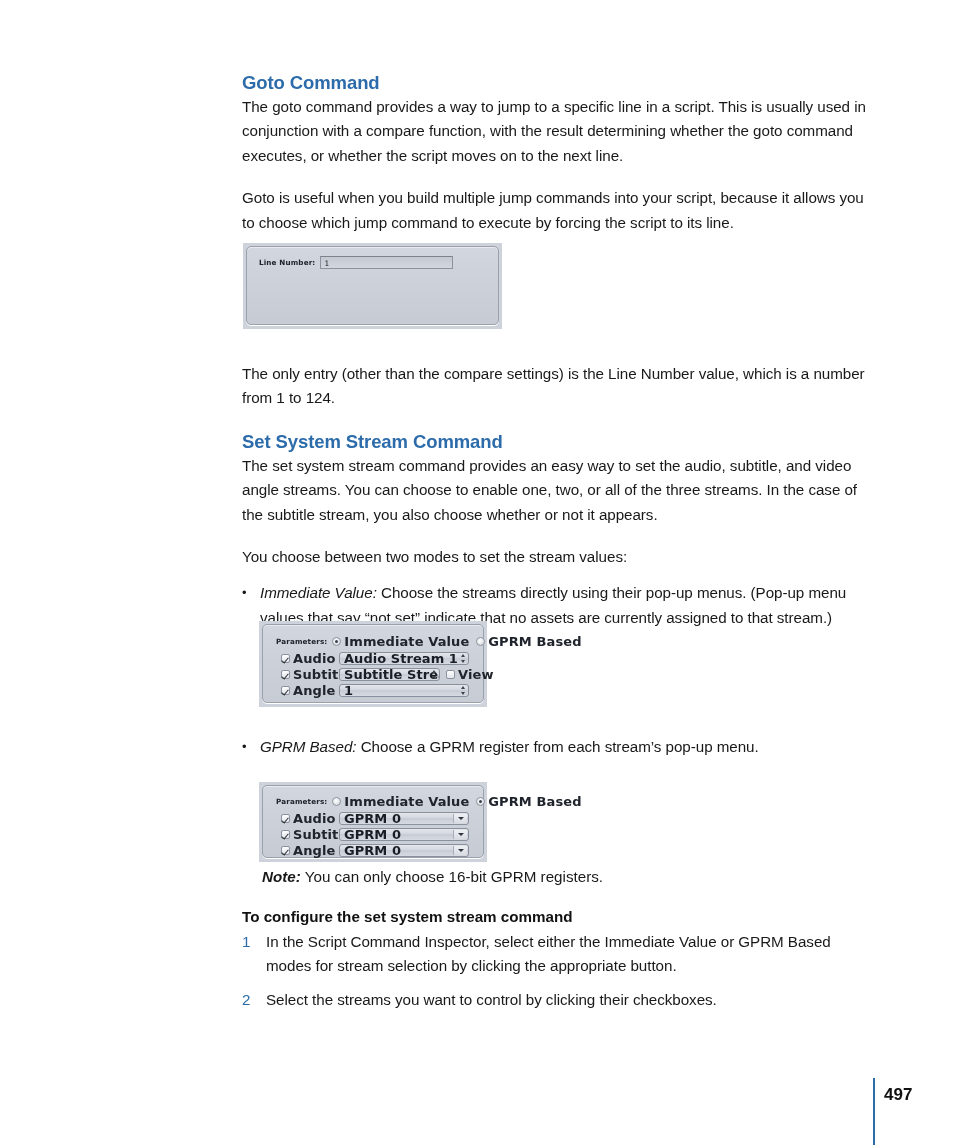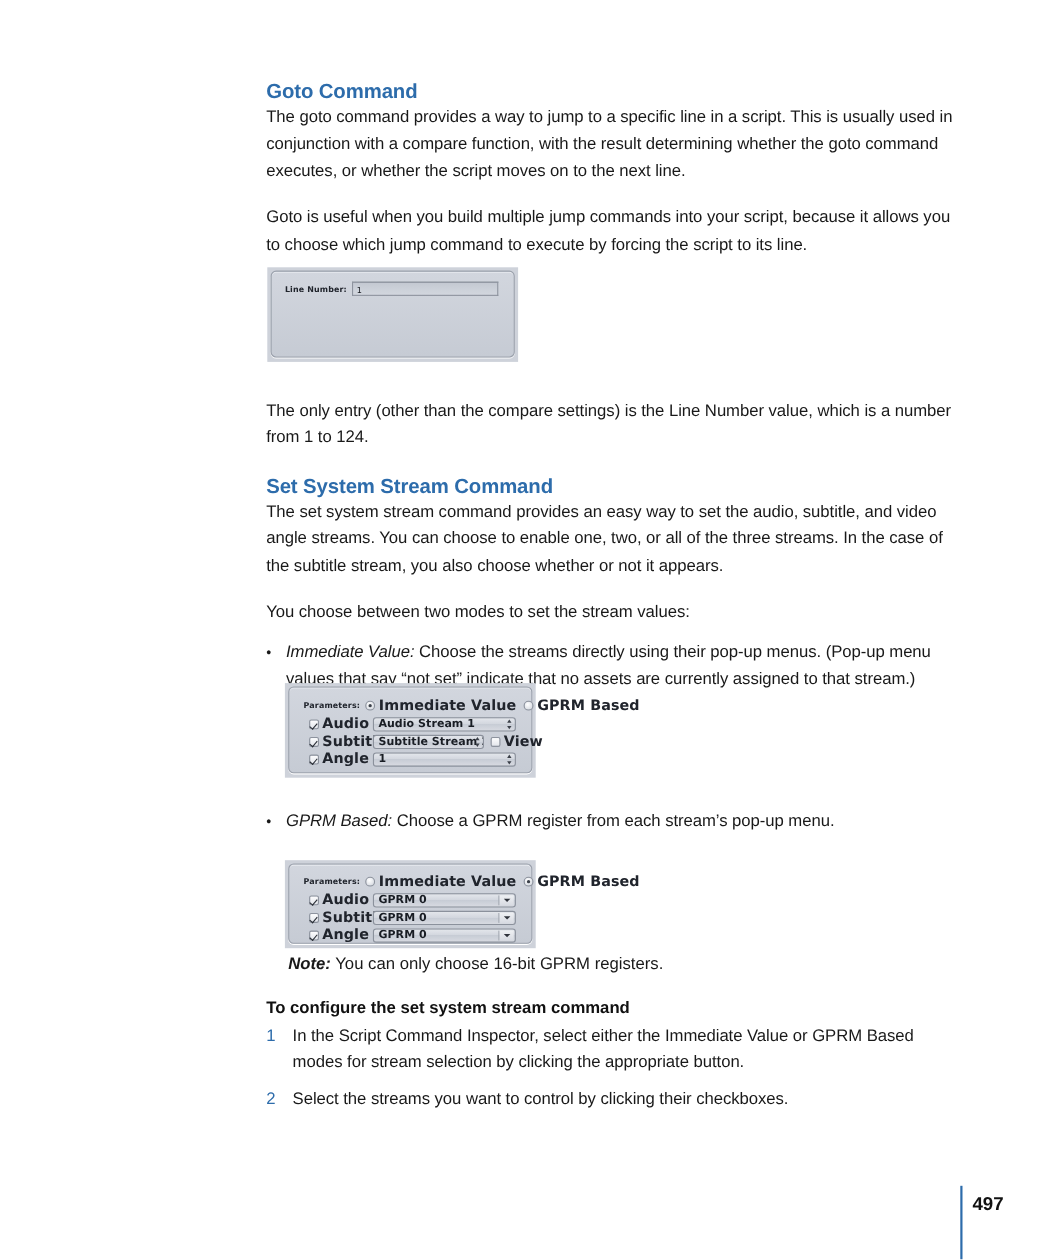--- a/index.html
+++ b/index.html
@@ -156,21 +156,21 @@
     border: 1px solid #9ba1ac;
     border-radius: 5px;
     box-shadow: inset 0 1px 0 #e8eaef, 0 1px 0 #ffffff;
     box-sizing: border-box;
   }
 
   
   #shot-goto {
     left: 243px;
     top: 243px;
-    width: 228px;
+    width: 259px;
     height: 86px;
   }
   .lnrow {
     position: absolute;
     left: 12px;
     top: 9px;
     display: flex;
     align-items: center;
   }
   .uilabel {
@@ -284,21 +284,21 @@
     border: 1px solid #8b919c;
     border-radius: 3px;
     box-sizing: border-box;
     display: flex;
     align-items: center;
     position: relative;
     overflow: hidden;
   }
   .popup .pval {
     font-family: "DejaVu Sans", sans-serif;
-    font-size: 10px;
+    font-size: 13px;
     font-weight: bold;
     color: #191d24;
     padding-left: 4px;
     white-space: nowrap;
     letter-spacing: 0.05px;
   }
   .popup .stepper {
     position: absolute;
     right: 2px;
     top: 1px;

